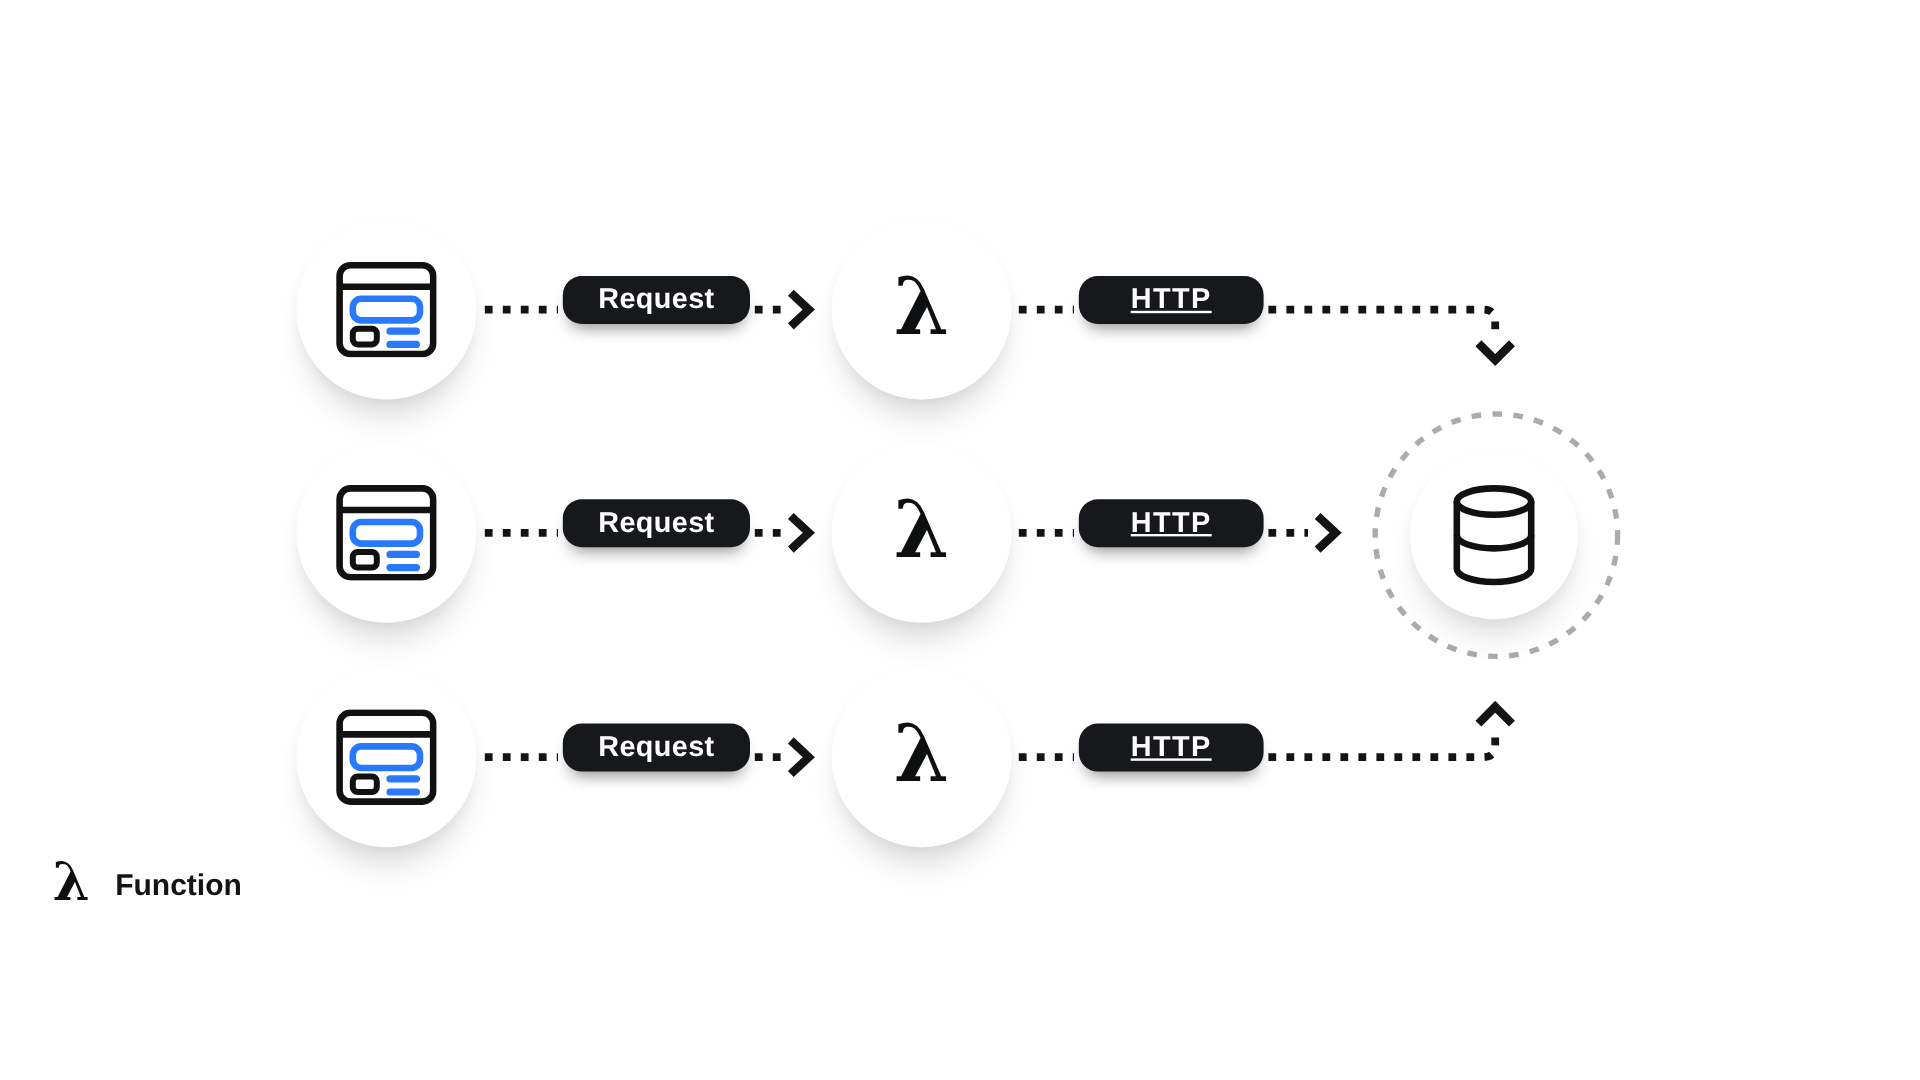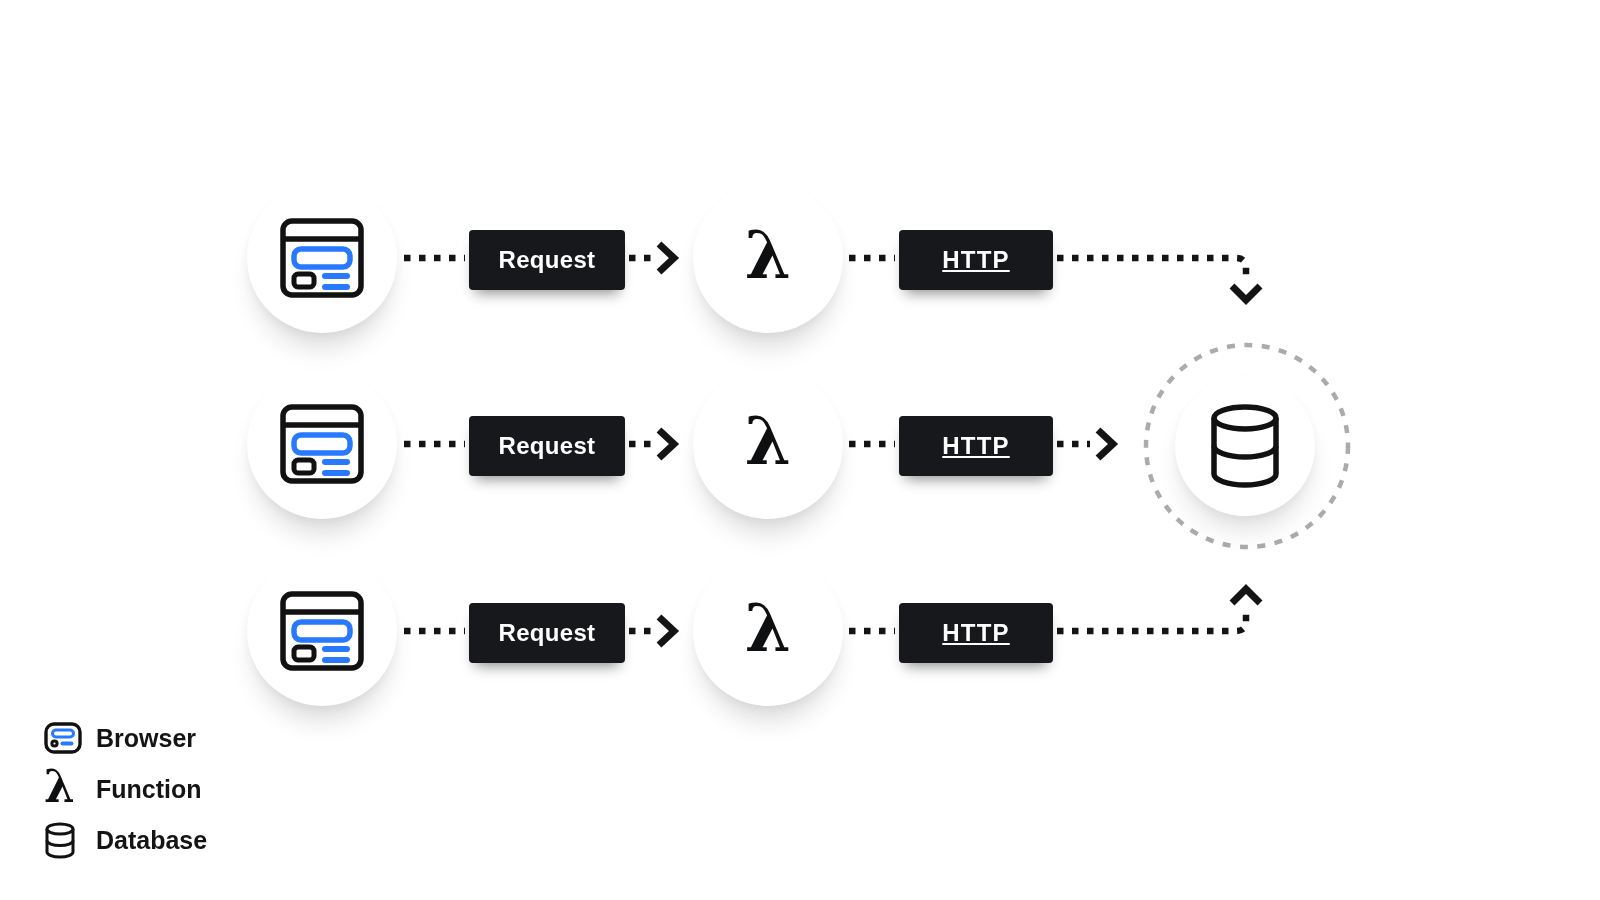--- a/index.html
+++ b/index.html
@@ -8,21 +8,21 @@
     font-family:"Liberation Sans", sans-serif;
   }
   .connectors{position:absolute;left:0;top:0;pointer-events:none;}
   .node-circle{
     position:absolute;width:150px;height:150px;border-radius:50%;
     background:#ffffff;
     box-shadow:0 22px 26px -8px rgba(0,0,0,0.14), 0 4px 10px rgba(0,0,0,0.04);
     display:flex;align-items:center;justify-content:center;
   }
   .pill{
-    position:absolute;height:60px;border-radius:4px;background:#17181b;
+    position:absolute;height:40px;border-radius:16px;background:#17181b;
     color:#ffffff;display:flex;align-items:center;justify-content:center;
     font-size:24px;font-weight:700;letter-spacing:0.3px;
     box-shadow:0 9px 13px -6px rgba(0,0,0,0.45);
   }
   .pill.http{letter-spacing:1.2px;text-decoration:underline;}
   .lambda-glyph{
     font-family:"DejaVu Serif", serif;font-weight:700;font-size:66px;
     color:#0e0f10;line-height:1;transform:translateY(-3px);
   }
   .db-inner{
@@ -140,42 +140,19 @@
         <ellipse cx="38" cy="15" rx="31" ry="11"></ellipse>
         <path d="M7 15 V71 c0 6 13.9 11 31 11 s31 -5 31 -11 V15"></path>
         <path d="M7 43 c0 6 13.9 11 31 11 s31 -5 31 -11"></path>
       </g>
     </svg>
   </div>
 
   <div class="legend">
     <div class="legend-row">
       <span class="legend-icon-cell">
-        <svg width="38" height="32" viewBox="0 0 38 32">
-          <rect x="2" y="2" width="34" height="28" rx="8" fill="#fff" stroke="#111" stroke-width="3.4"></rect>
-          <rect x="8.5" y="8" width="21" height="7" rx="3.5" fill="none" stroke="#2979ff" stroke-width="3"></rect>
-          <circle cx="10.5" cy="21.5" r="2.6" fill="none" stroke="#111" stroke-width="3"></circle>
-          <rect x="16.5" y="19.5" width="13" height="4" rx="2" fill="#2979ff"></rect>
-        </svg>
-      </span>
-      <span class="legend-label">Browser</span>
-    </div>
-    <div class="legend-row">
-      <span class="legend-icon-cell">
         <span class="legend-lambda">λ</span>
       </span>
       <span class="legend-label">Function</span>
-    </div>
-    <div class="legend-row">
-      <span class="legend-icon-cell">
-        <svg width="32" height="37" viewBox="0 0 32 37">
-          <g fill="none" stroke="#111" stroke-width="3">
-            <ellipse cx="16" cy="7" rx="13" ry="5"></ellipse>
-            <path d="M3 7 V30 c0 2.8 5.8 5 13 5 s13 -2.2 13 -5 V7"></path>
-            <path d="M3 18.5 c0 2.8 5.8 5 13 5 s13 -2.2 13 -5"></path>
-          </g>
-        </svg>
-      </span>
-      <span class="legend-label">Database</span>
     </div>
   </div>
 
 </div>
 
 </body></html>

